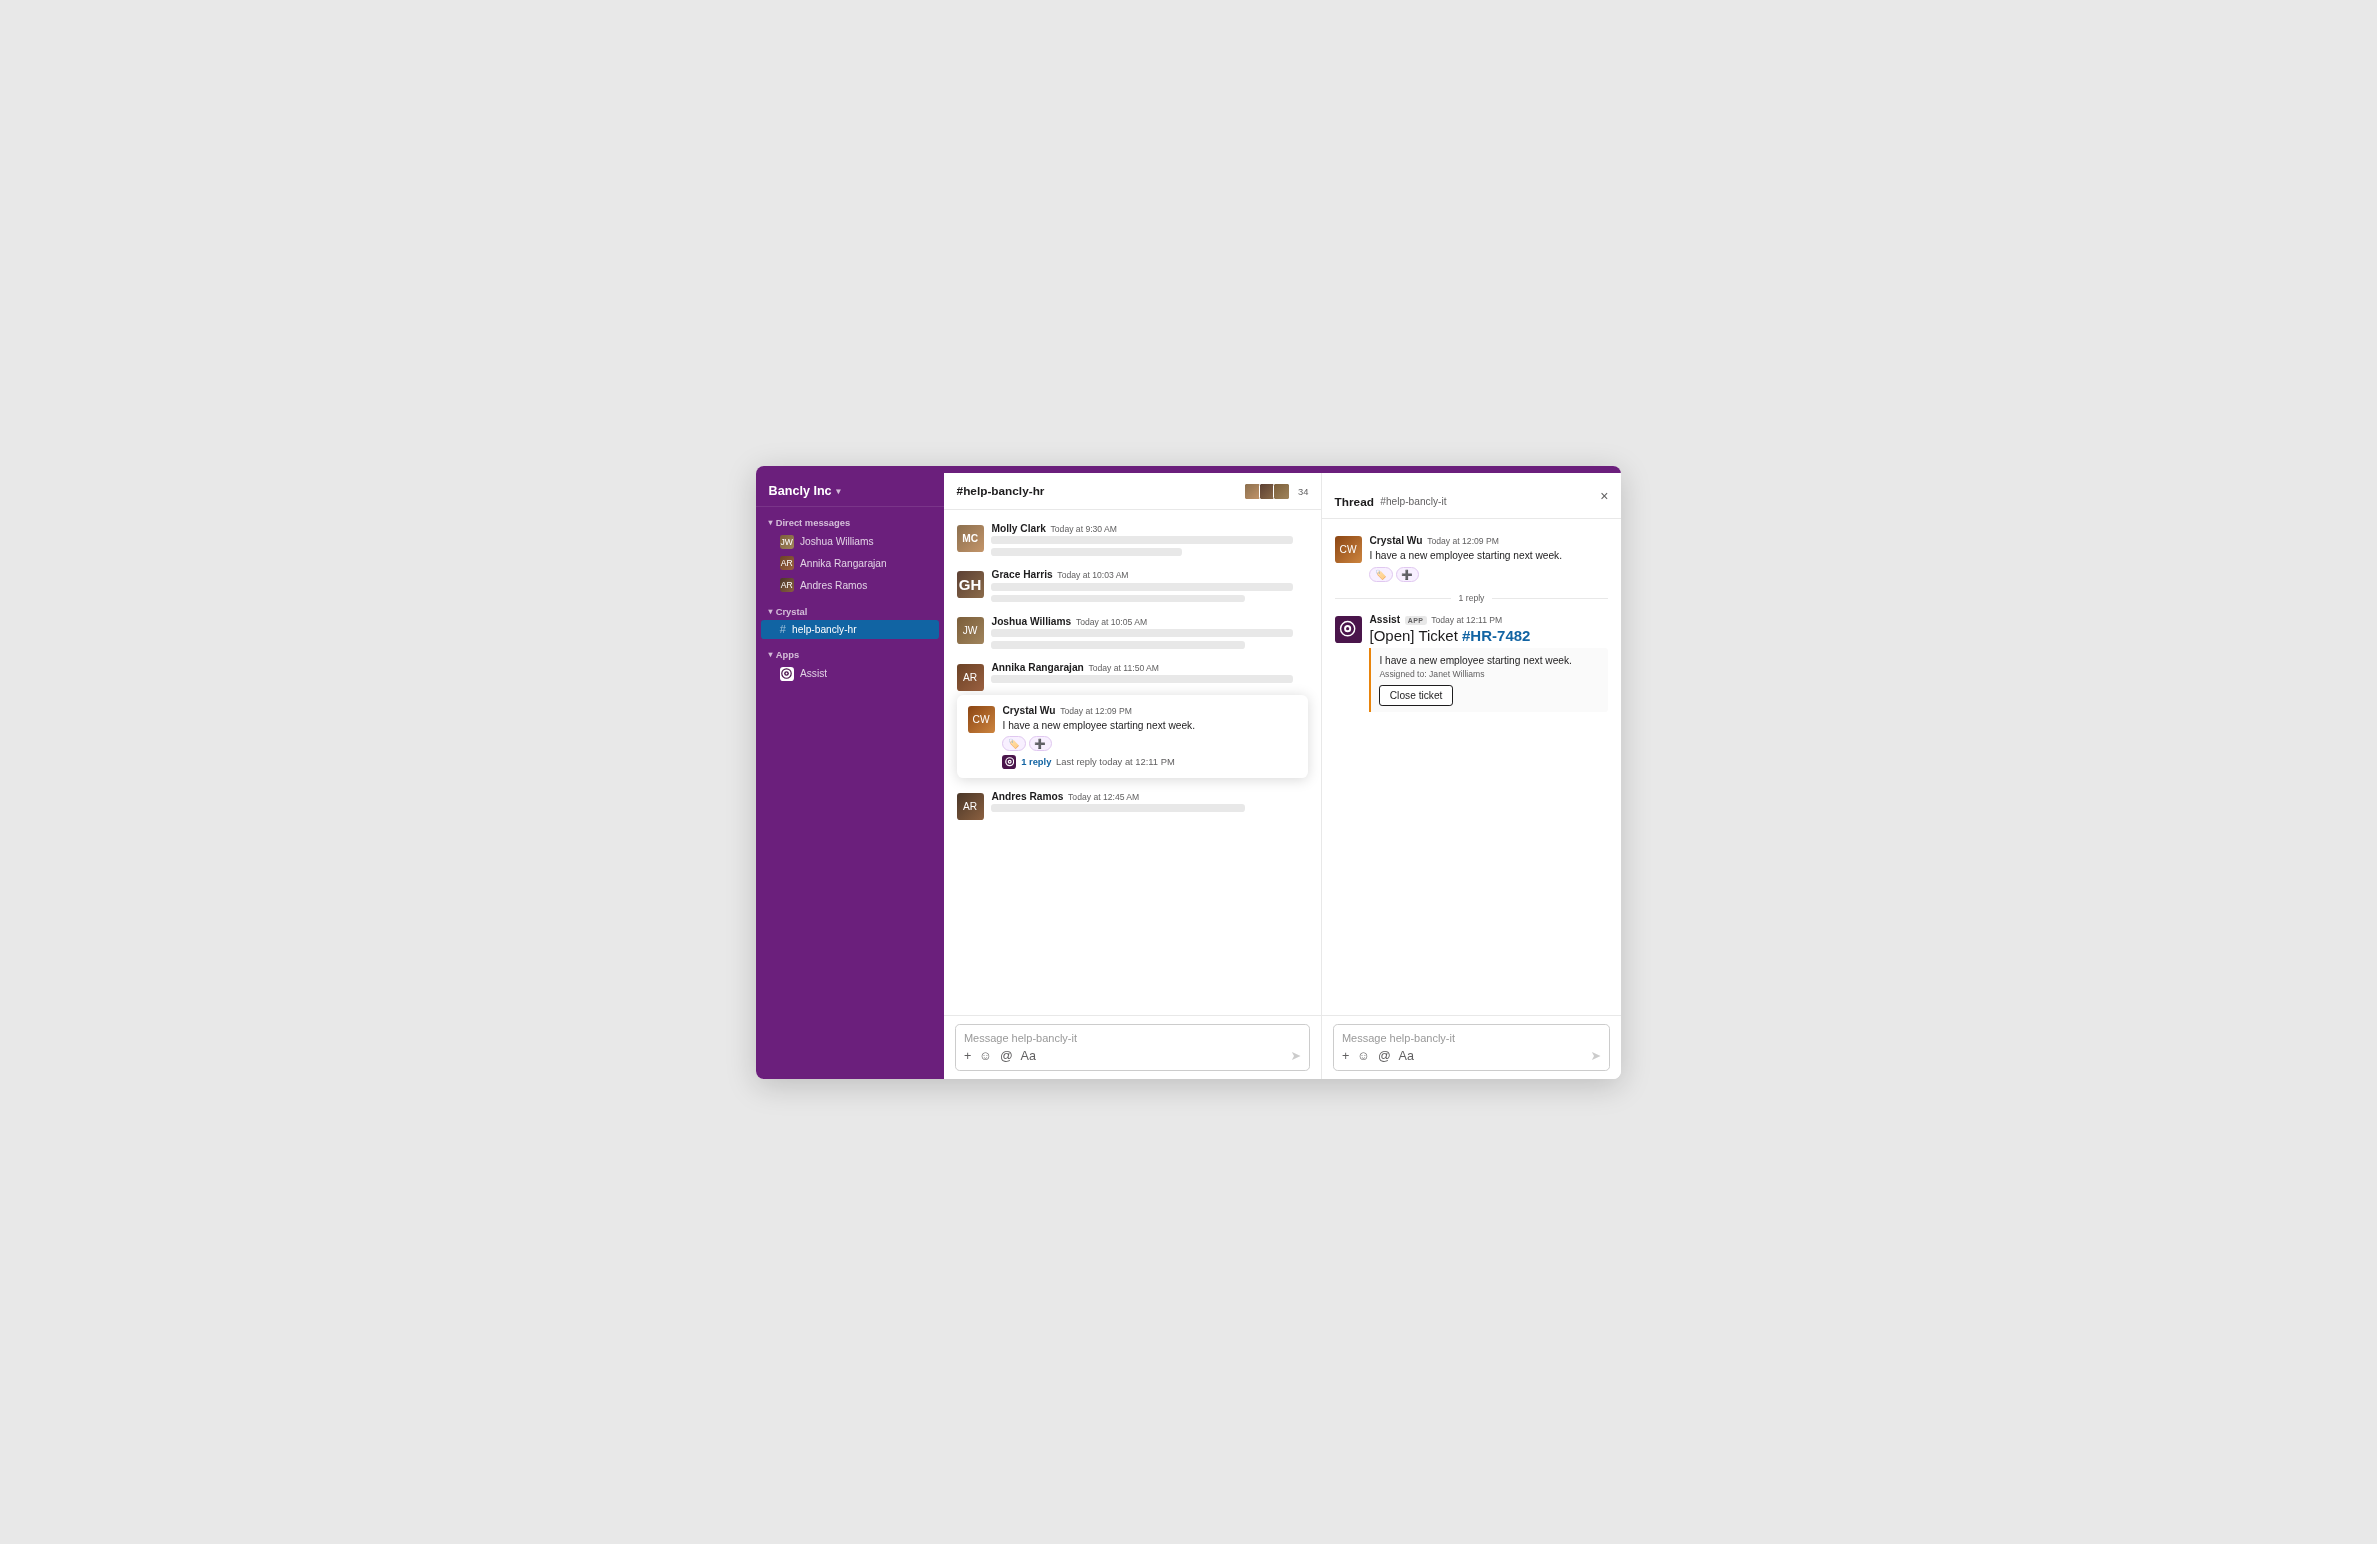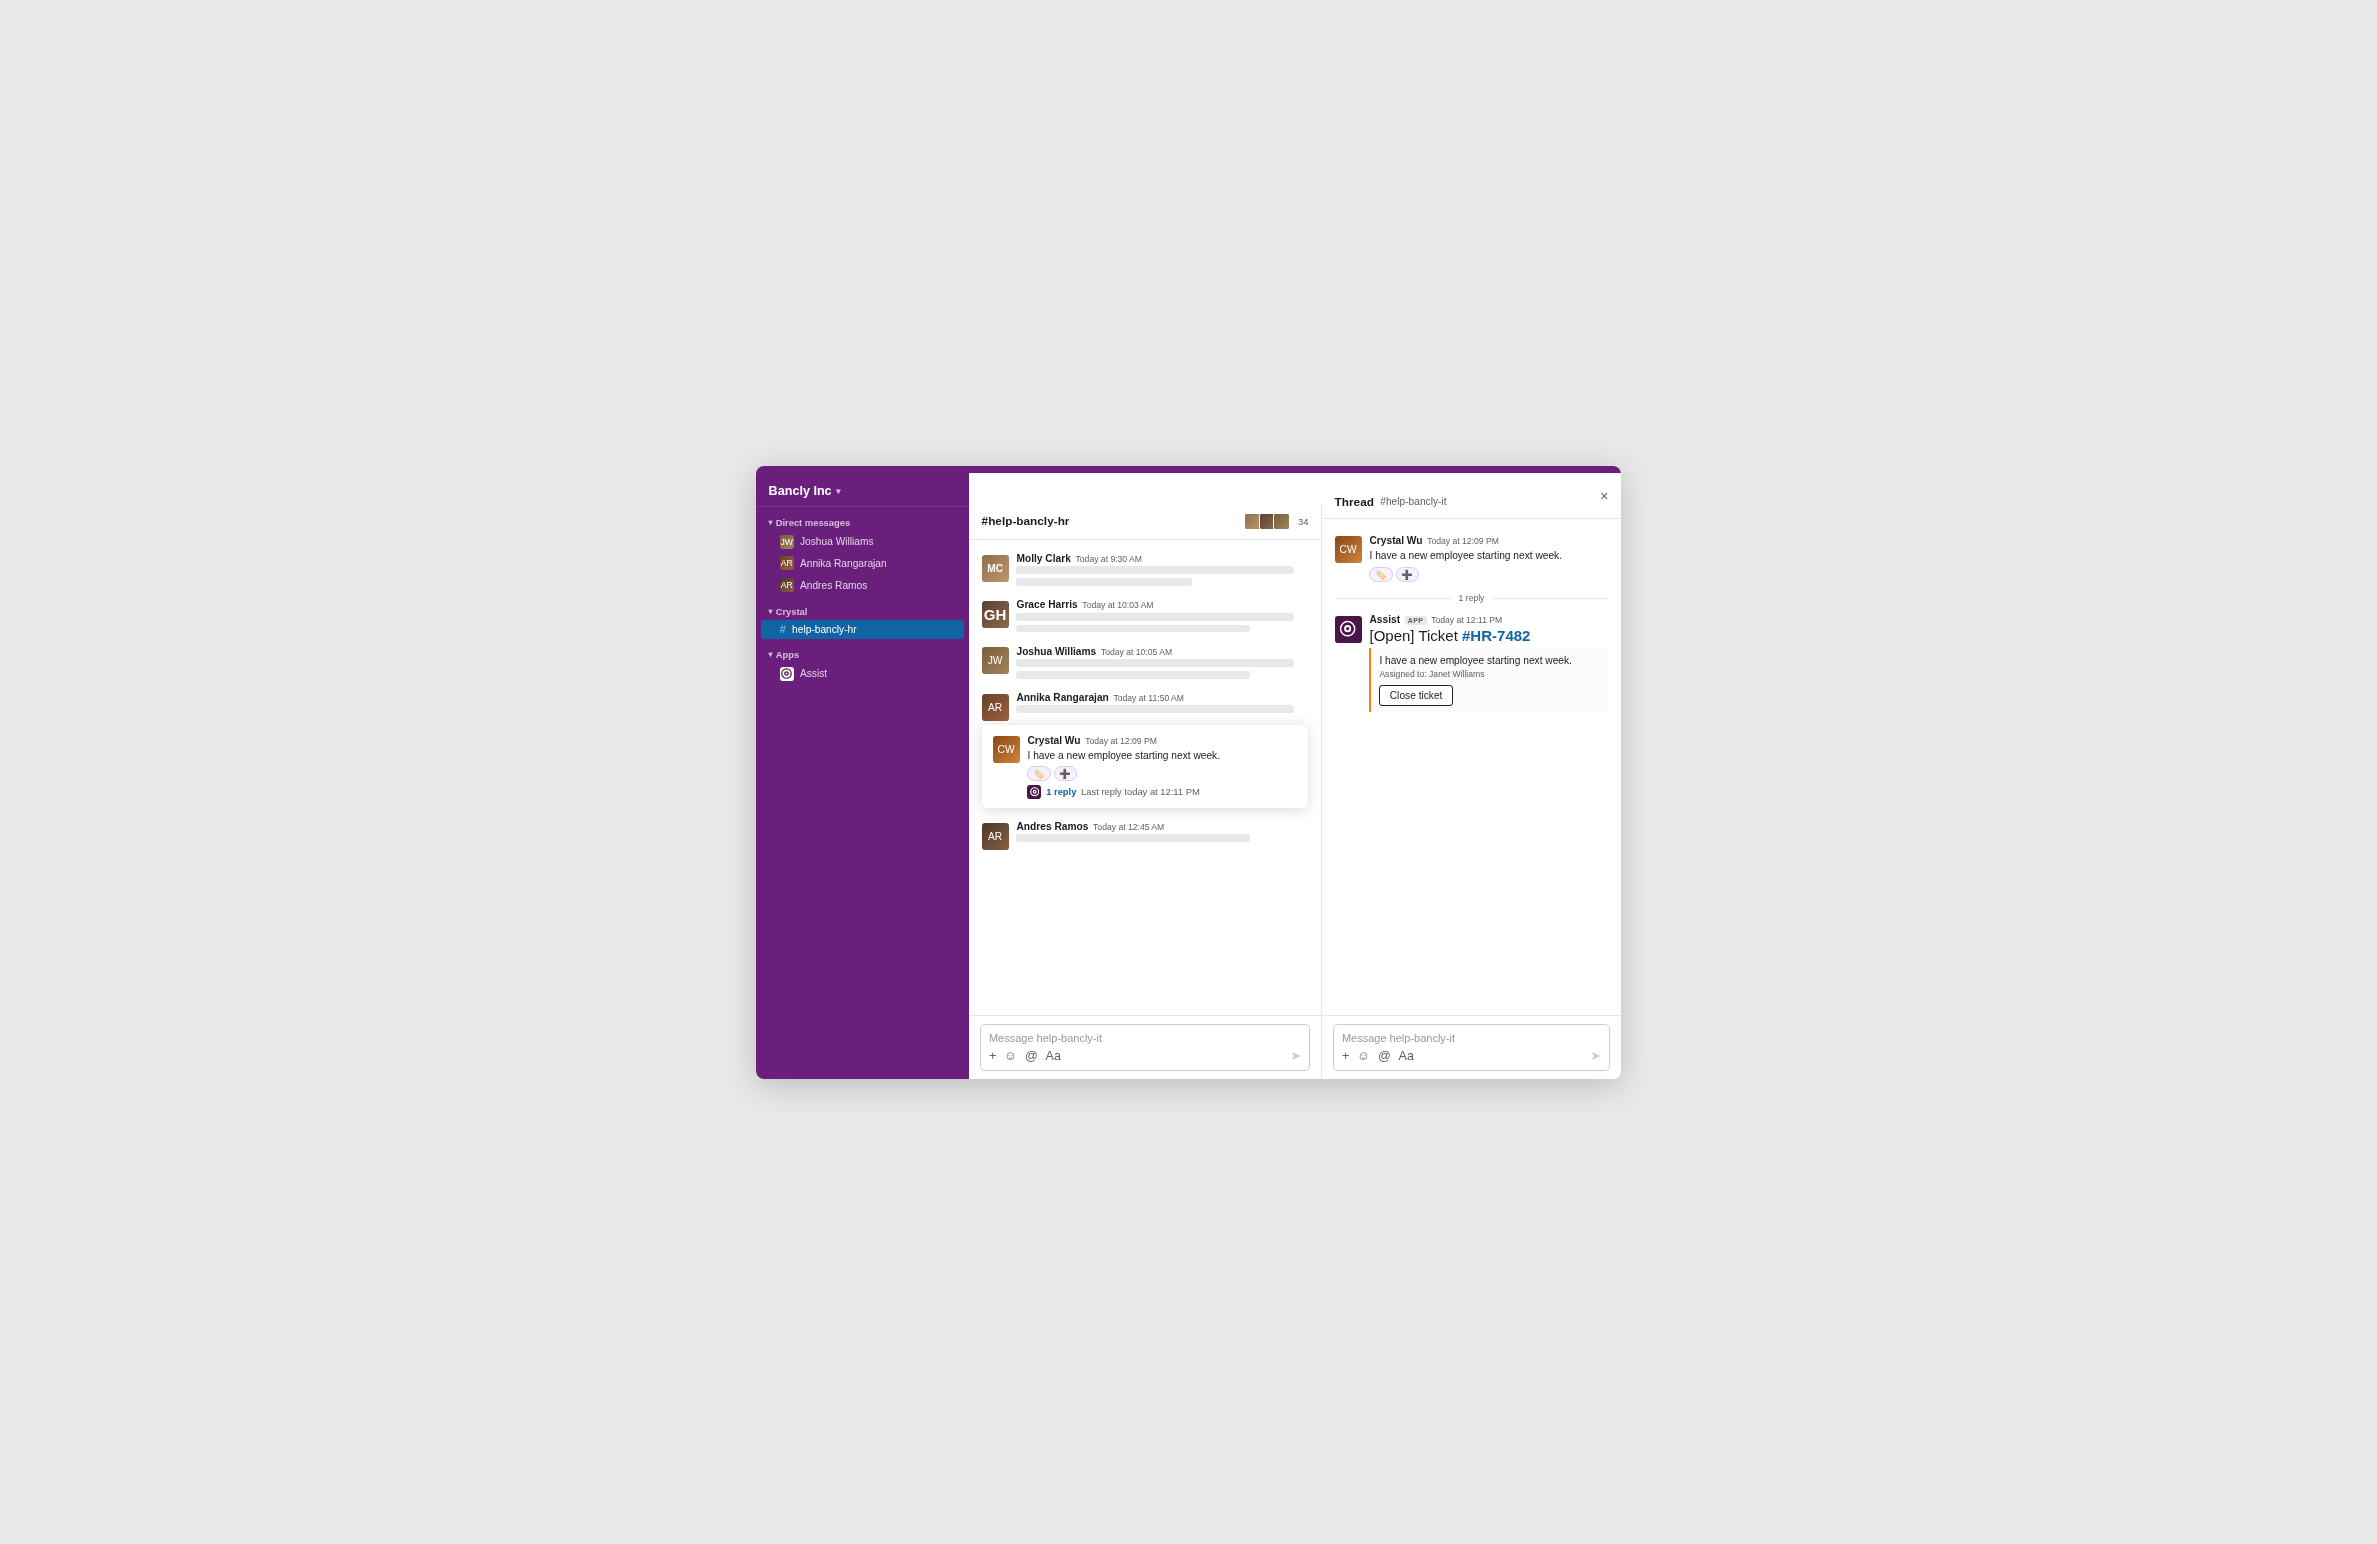--- a/index.html
+++ b/index.html
@@ -26,21 +26,21 @@
       background: #6b1f7c;
       flex-shrink: 0;
     }
     .app-body {
       display: flex;
       flex: 1;
       overflow: hidden;
     }
     
     .sidebar {
-      width: 213px;
+      width: 188px;
       background: #6b1f7c;
       color: #e8d5ef;
       display: flex;
       flex-direction: column;
       flex-shrink: 0;
       padding-bottom: 3px;
     }
     .sidebar-header {
       padding: 11px 12.6px 7.9px 12.6px;
       display: flex;
@@ -107,21 +107,20 @@
       flex-shrink: 0;
     }
     
     .main-channel {
       flex: 1;
       display: flex;
       flex-direction: column;
       background: #fff;
       border-right: 0.8px solid #e8e8e8;
       min-width: 0;
-      margin-top: 30px;
     }
     .channel-header {
       padding: 9.4px 12.6px;
       border-bottom: 0.8px solid #e8e8e8;
       display: flex;
       align-items: center;
       justify-content: space-between;
       flex-shrink: 0;
     }
     .channel-header-name {

